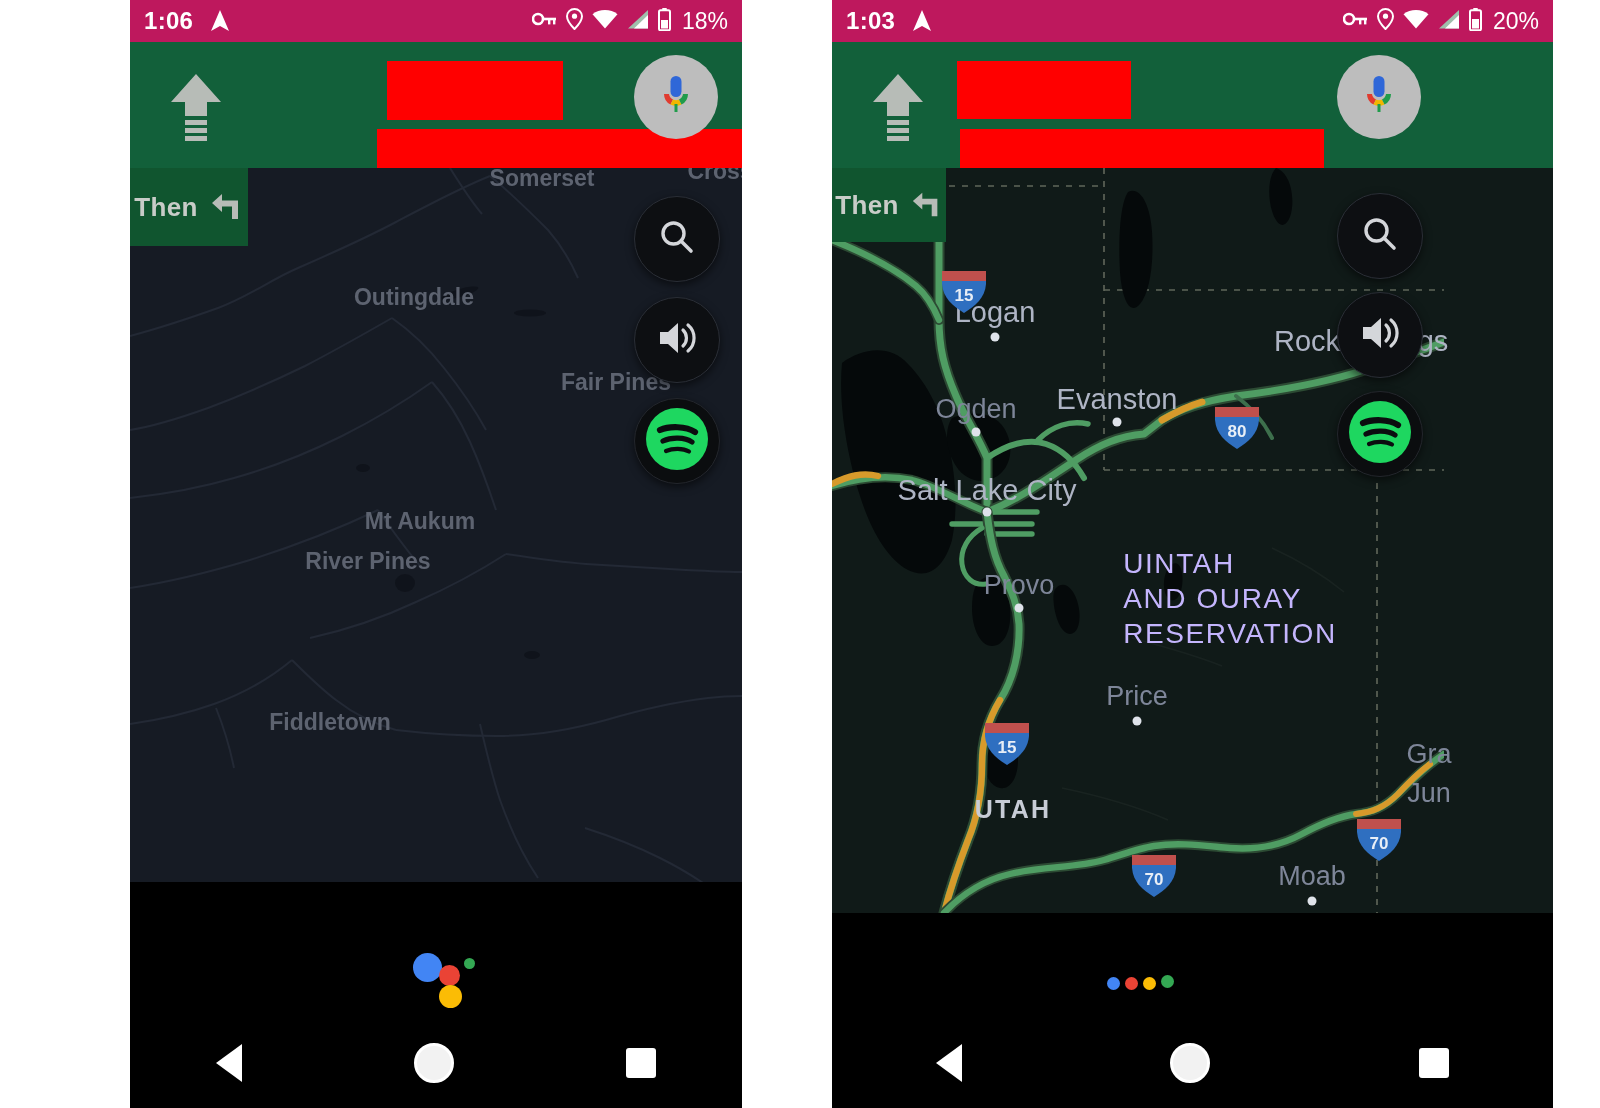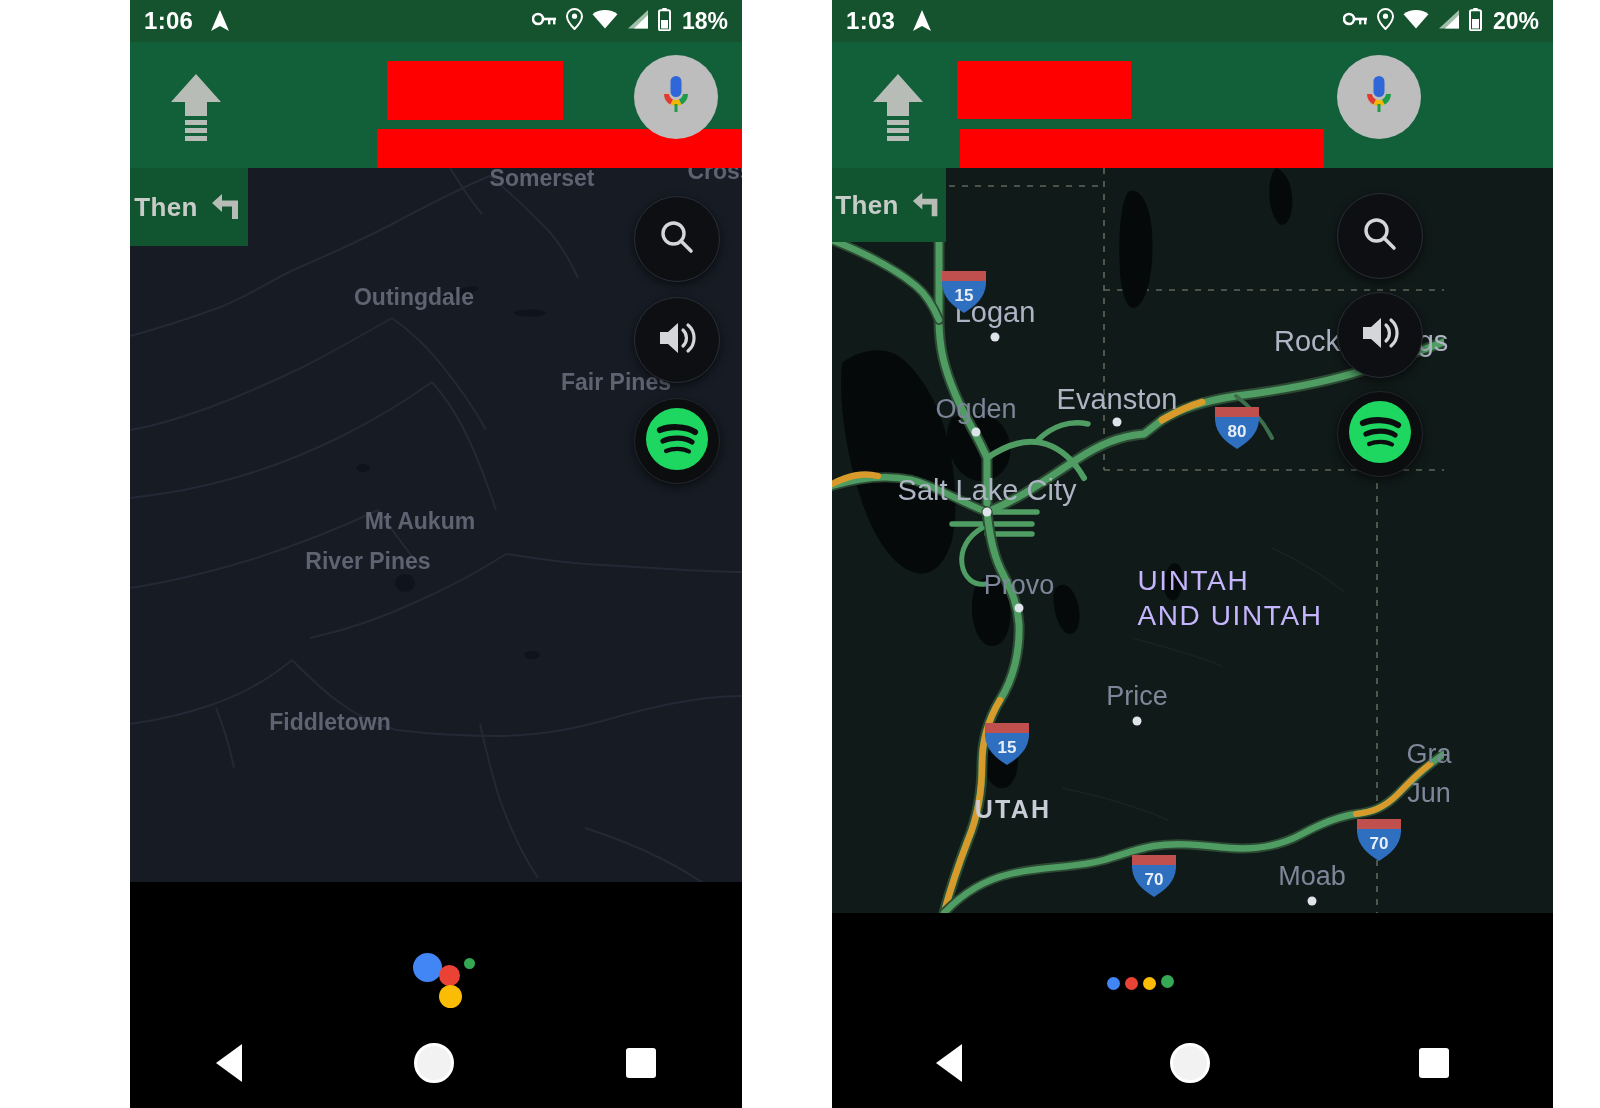--- a/index.html
+++ b/index.html
@@ -4,27 +4,27 @@
 <style>
   html,body{margin:0;padding:0;background:#ffffff;}
   body{width:1600px;height:1108px;font-family:"Liberation Sans",sans-serif;overflow:hidden;}
   .stage{position:relative;width:1600px;height:1108px;background:#fff;}
 
   .phone{position:absolute;top:0;height:1108px;overflow:hidden;background:#000;}
   #phone-left{left:130px;width:612px;}
   #phone-right{left:832px;width:721px;}
 
   
-  .statusbar{position:absolute;top:0;left:0;right:0;height:42px;background:#14532d;
+  .statusbar{position:absolute;top:0;left:0;right:0;height:42px;background:#be185d;
     display:flex;align-items:center;padding:0 14px;box-sizing:border-box;color:#fff;}
   .sb-time{font-size:24px;font-weight:600;letter-spacing:.3px;}
   .sb-navarrow{margin-left:16px;display:flex;align-items:center;}
   .sb-spacer{flex:1;}
   .sb-icons{display:flex;align-items:center;gap:9px;}
-  .sb-batt-text{font-size:23px;font-weight:700;margin-left:2px;}
+  .sb-batt-text{font-size:23px;font-weight:400;margin-left:2px;}
 
   
   .navheader{position:absolute;top:42px;left:0;right:0;height:126px;background:#12603a;}
   .turnarrow{position:absolute;left:34px;top:30px;width:64px;height:70px;}
   .redact{position:absolute;background:#ff0000;}
   .mic-fab{position:absolute;border-radius:50%;background:#bdbdbd;
     display:flex;align-items:center;justify-content:center;}
 
   
   .then-badge{position:absolute;background:#10552f;display:flex;align-items:center;
@@ -384,21 +384,22 @@
       <div class="maplabel lbl-city" style="left:155px;top:322px;">Salt Lake City</div>
       <div class="maplabel lbl-city-dim" style="left:187px;top:417px;">Provo</div>
       <div class="maplabel lbl-city-dim" style="left:305px;top:528px;">Price</div>
       <div class="maplabel lbl-city-dim" style="left:480px;top:708px;">Moab</div>
       <div class="maplabel lbl-state" style="left:181px;top:641px;">UTAH</div>
       <div class="maplabel lbl-city-dim" style="left:597px;top:586px;">Gra</div>
       <div class="maplabel lbl-city-dim" style="left:597px;top:625px;">Jun</div>
 
       <div class="maplabel lbl-res" style="left:398px;top:430px;">
         <div>UINTAH</div>
-        <div>AND UINTAH</div>
+        <div>AND OURAY</div>
+        <div>RESERVATION</div>
       </div>
 
       <div class="citydot" style="left:163px;top:169px;"></div>
       <div class="citydot" style="left:144px;top:264px;"></div>
       <div class="citydot" style="left:155px;top:344px;"></div>
       <div class="citydot" style="left:187px;top:440px;"></div>
       <div class="citydot" style="left:305px;top:553px;"></div>
       <div class="citydot" style="left:480px;top:733px;"></div>
       <div class="citydot" style="left:285px;top:254px;"></div>
 

